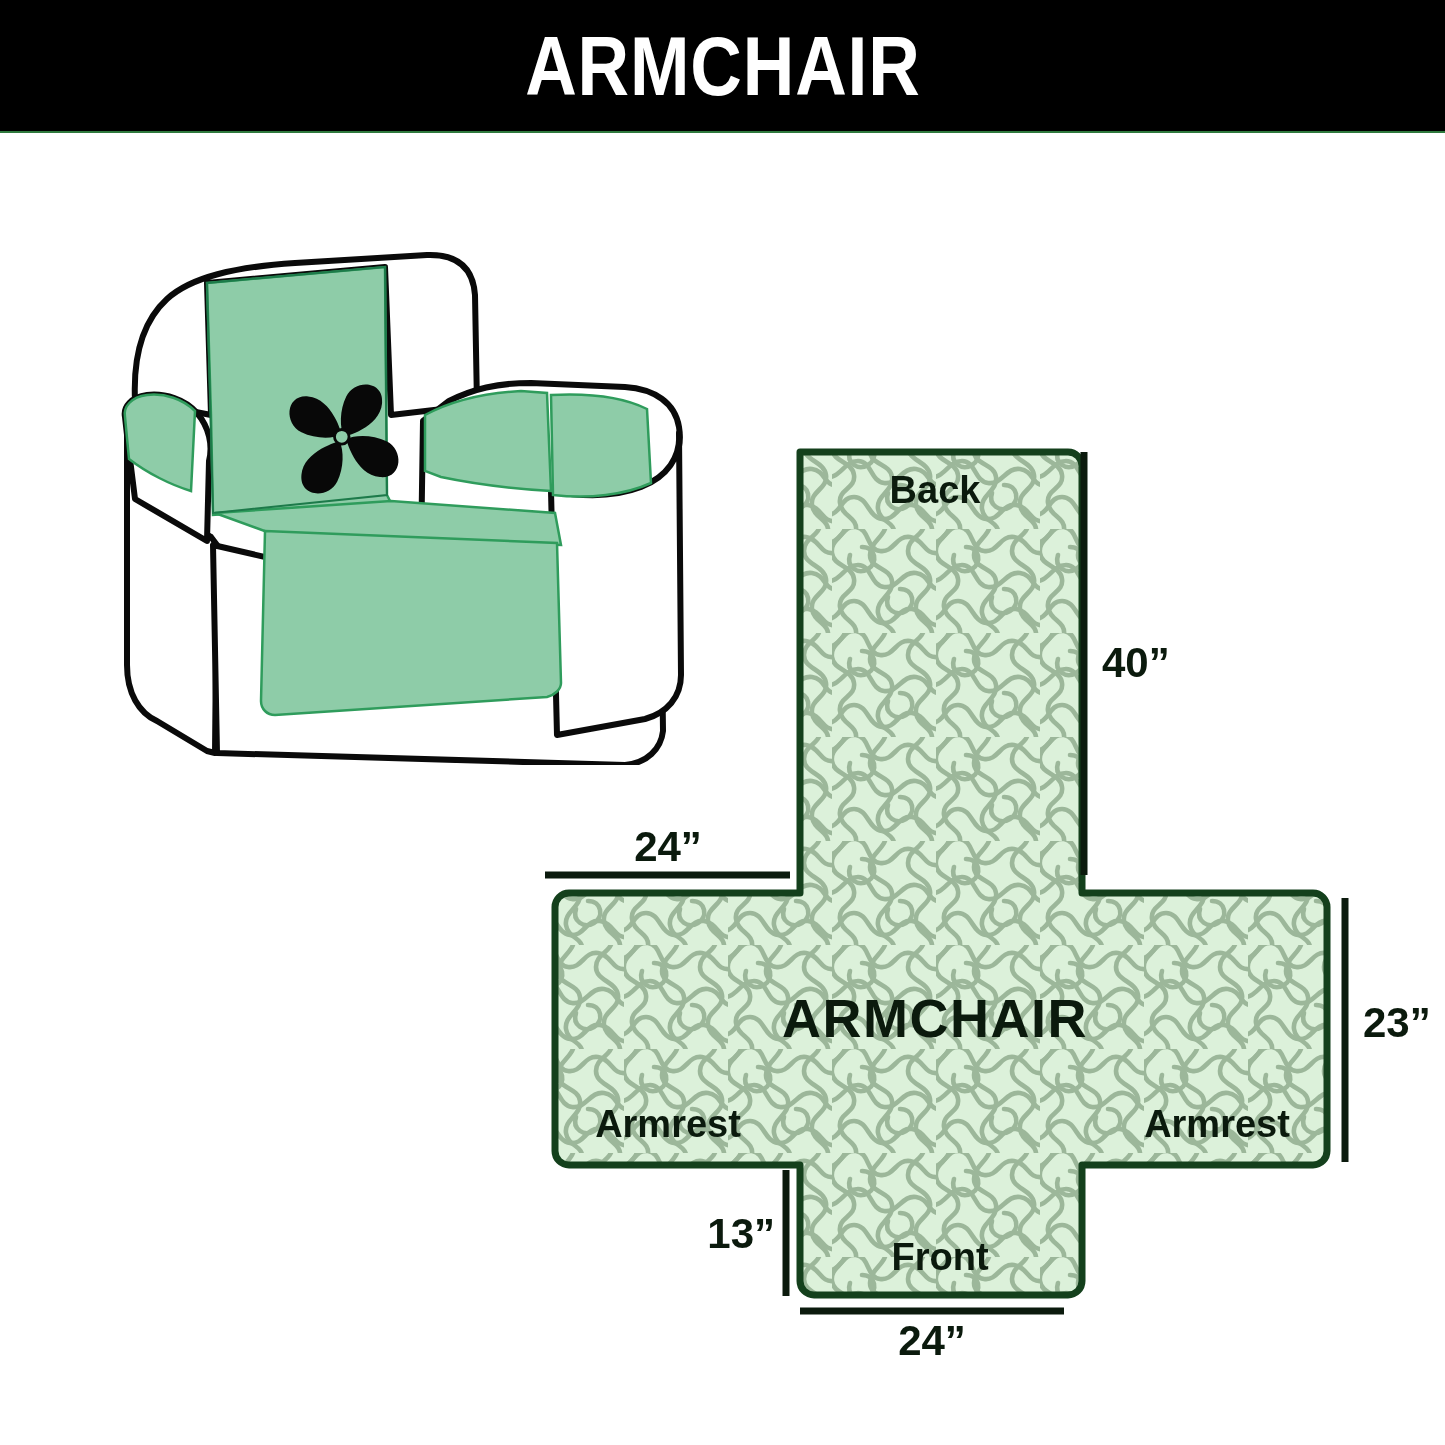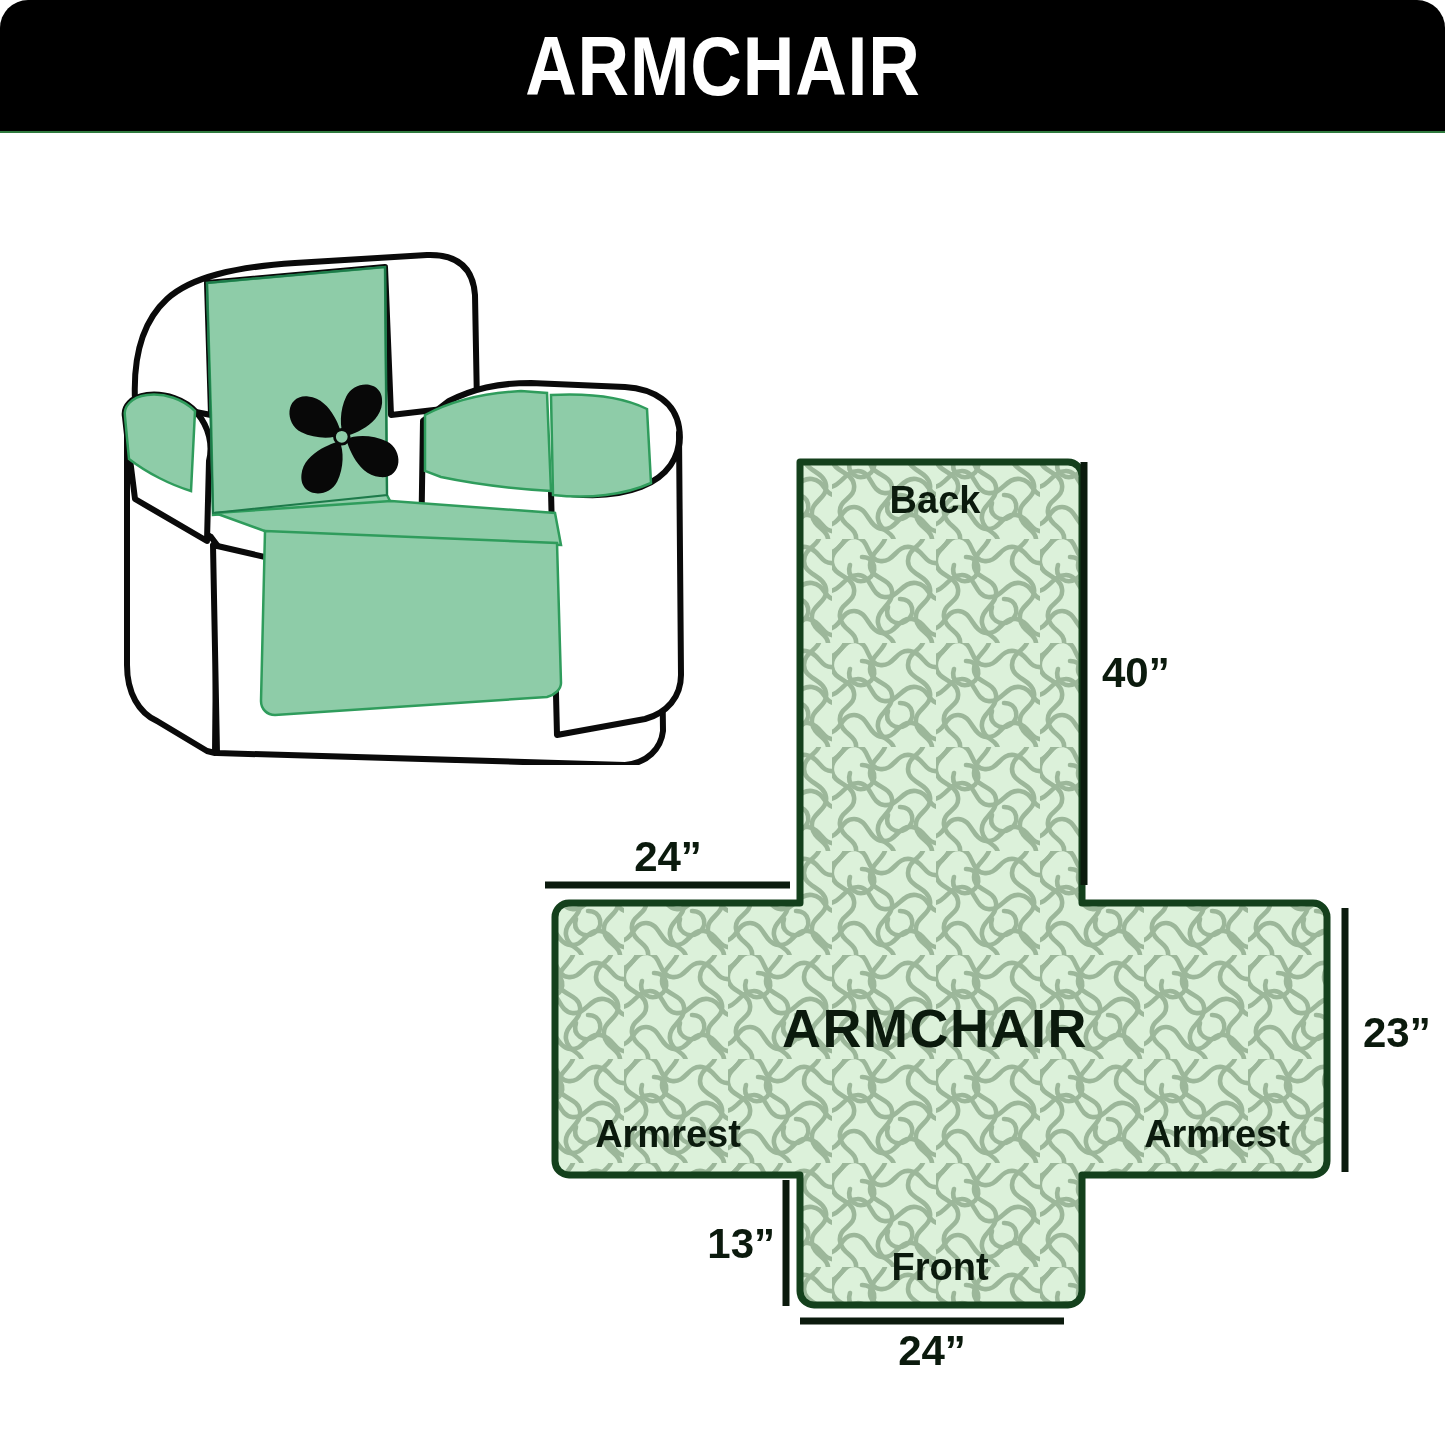--- a/index.html
+++ b/index.html
@@ -10,21 +10,20 @@
   }
   body {
     font-family: "Liberation Sans", sans-serif;
   }
   #page {
     position: relative;
     width: 1445px;
     height: 1445px;
     background: #ffffff;
     overflow: hidden;
-    border-radius: 28px;
   }
 
   
   #header-banner {
     position: absolute;
     left: 0;
     top: 0;
     width: 1445px;
     height: 133px;
     background: #000000;
@@ -61,21 +60,21 @@
     top: 245px;
     width: 610px;
     height: 520px;
   }
   #chair-illustration svg { display: block; }
 
   
   #pattern-diagram {
     position: absolute;
     left: 520px;
-    top: 435px;
+    top: 425px;
     width: 925px;
     height: 960px;
   }
   #pattern-diagram svg { display: block; }
 
   .dim-label, .piece-label, .center-label {
     font-family: "Liberation Sans", sans-serif;
     font-weight: 700;
     fill: #0b1a0d;
   }

